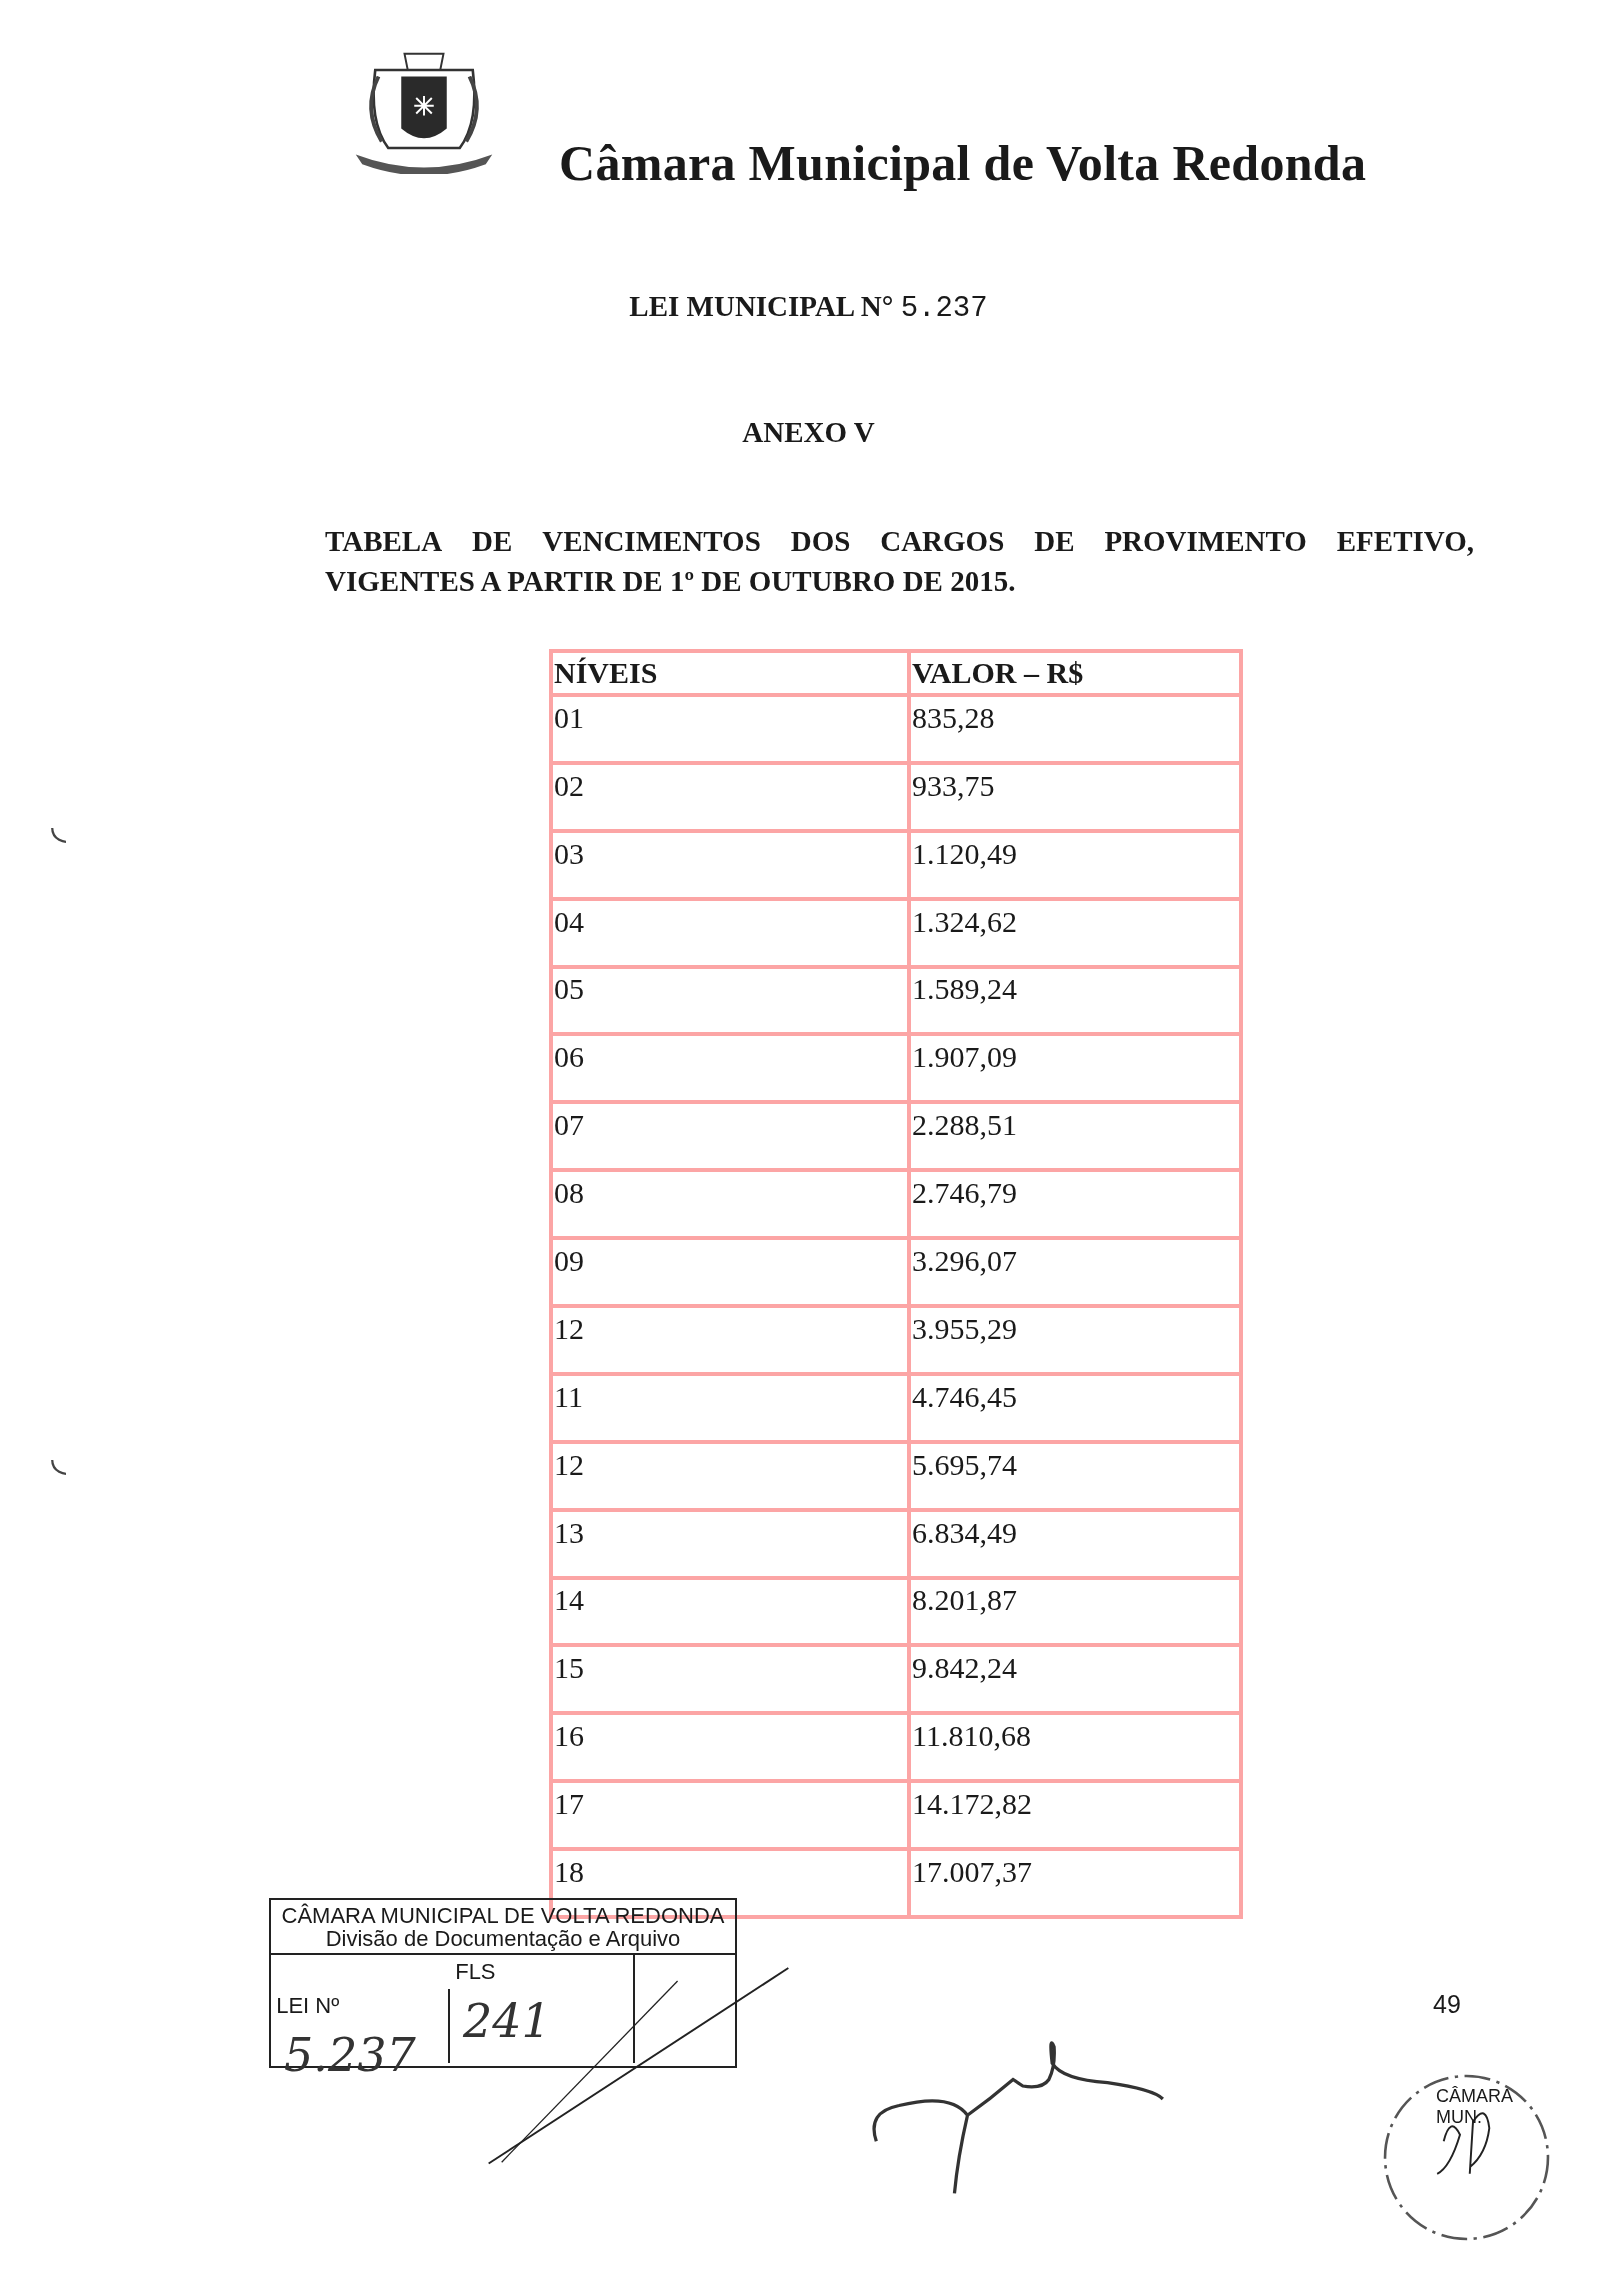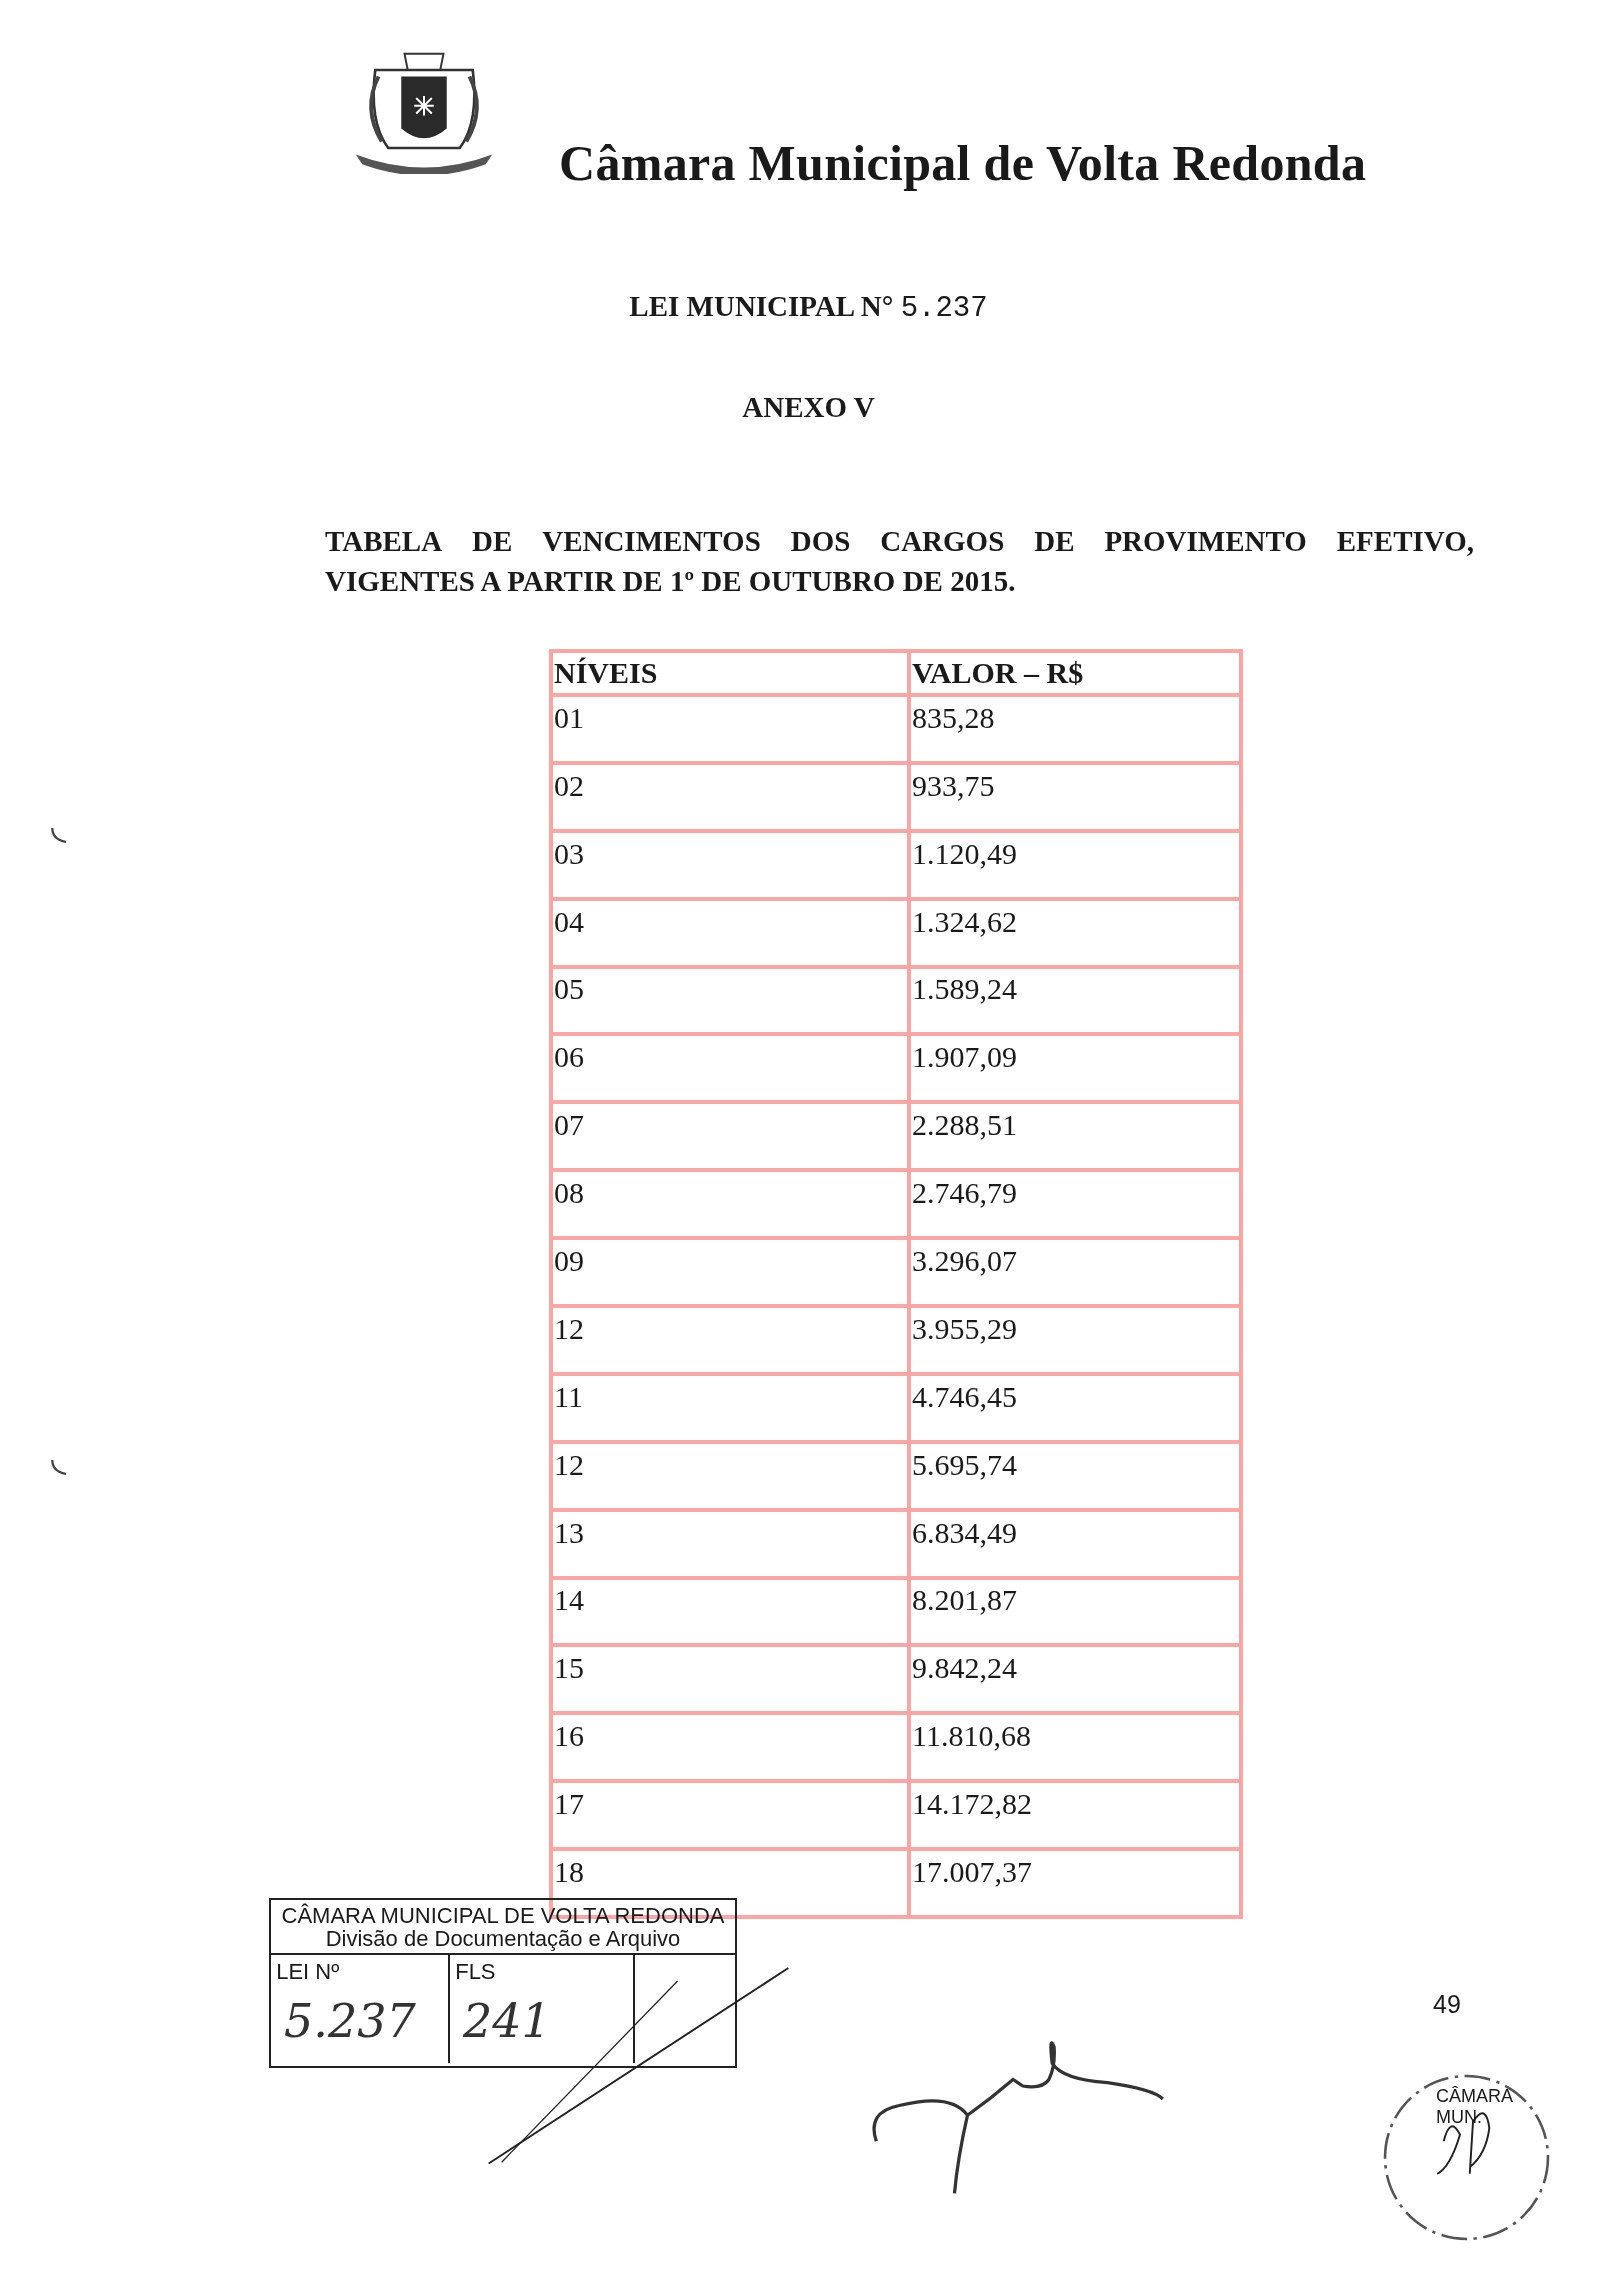--- a/index.html
+++ b/index.html
@@ -2,21 +2,21 @@
 <html style="font-size:10.4px"><head>
 <meta charset="utf-8">
 <style>
   html, body { margin:0; padding:0; background:#ffffff; }
   body { width:1617px; height:2284px; position:relative; overflow:hidden; font-family:"Liberation Serif", serif; color:#1a1a1a; }
   .abs { position:absolute; }
   #crest { left:349px; top:44px; width:150px; height:130px; }
   #org-title { left:559px; top:134px; font-size:50px; font-weight:bold; letter-spacing:0.3px; white-space:nowrap; }
   #law-title { left:0; width:100%; top:290px; text-align:center; font-size:29px; font-weight:bold; white-space:nowrap; }
   #law-title .num { font-family:"Liberation Mono", monospace; font-weight:normal; font-size:29px; }
-  #annex { left:0; width:100%; top:391px; text-align:center; font-size:29px; font-weight:bold; }
+  #annex { left:0; width:100%; top:416px; text-align:center; font-size:29px; font-weight:bold; }
   #desc { left:325px; width:1149px; top:521px; font-size:29px; font-weight:bold; line-height:40px; }
   #desc .line1 { display:flex; justify-content:space-between;gap:6px; }
   #table-wrap { left:549px; top:649px; width:694px; }
   table { border-collapse:collapse; width:100%; font-size:30px; }
   th, td { border:4px solid #fca5a5; text-align:left; }
   th { height:38px; font-weight:bold; font-size:30px; }
   td { height:59px; vertical-align:top; padding-top:3.9px; }
   td.lvl { width:352px;border-radius:11px; }
   #stamp { left:269px; top:1898px; width:464px; height:166px; border:2.6px solid #222; font-family:"Liberation Sans", sans-serif; }
   #stamp .s-head { text-align:center; font-size:22px; line-height:23.5px; padding-top:3.9px; border-bottom:2px solid #222; height:55px; box-sizing:border-box; }
@@ -152,21 +152,21 @@
       </tbody>
   </table>
 </div>
 
 <div id="stamp" class="abs">
   <div class="s-head">
     <div>CÂMARA MUNICIPAL DE VOLTA REDONDA</div>
     <div>Divisão de Documentação e Arquivo</div>
   </div>
   <div class="s-row">
-    <div class="s-cell" style="width:177px;">
+    <div class="s-cell" style="width:177px;margin-top:34px;">
       <span class="s-label">LEI Nº</span>
       <span class="s-hand">5.237</span>
     </div>
     <div class="s-cell" style="width:183px;">
       <span class="s-label">FLS</span>
       <span class="s-hand">241</span>
     </div>
     <div class="s-cell" style="flex:1;"></div>
   </div>
 </div>

